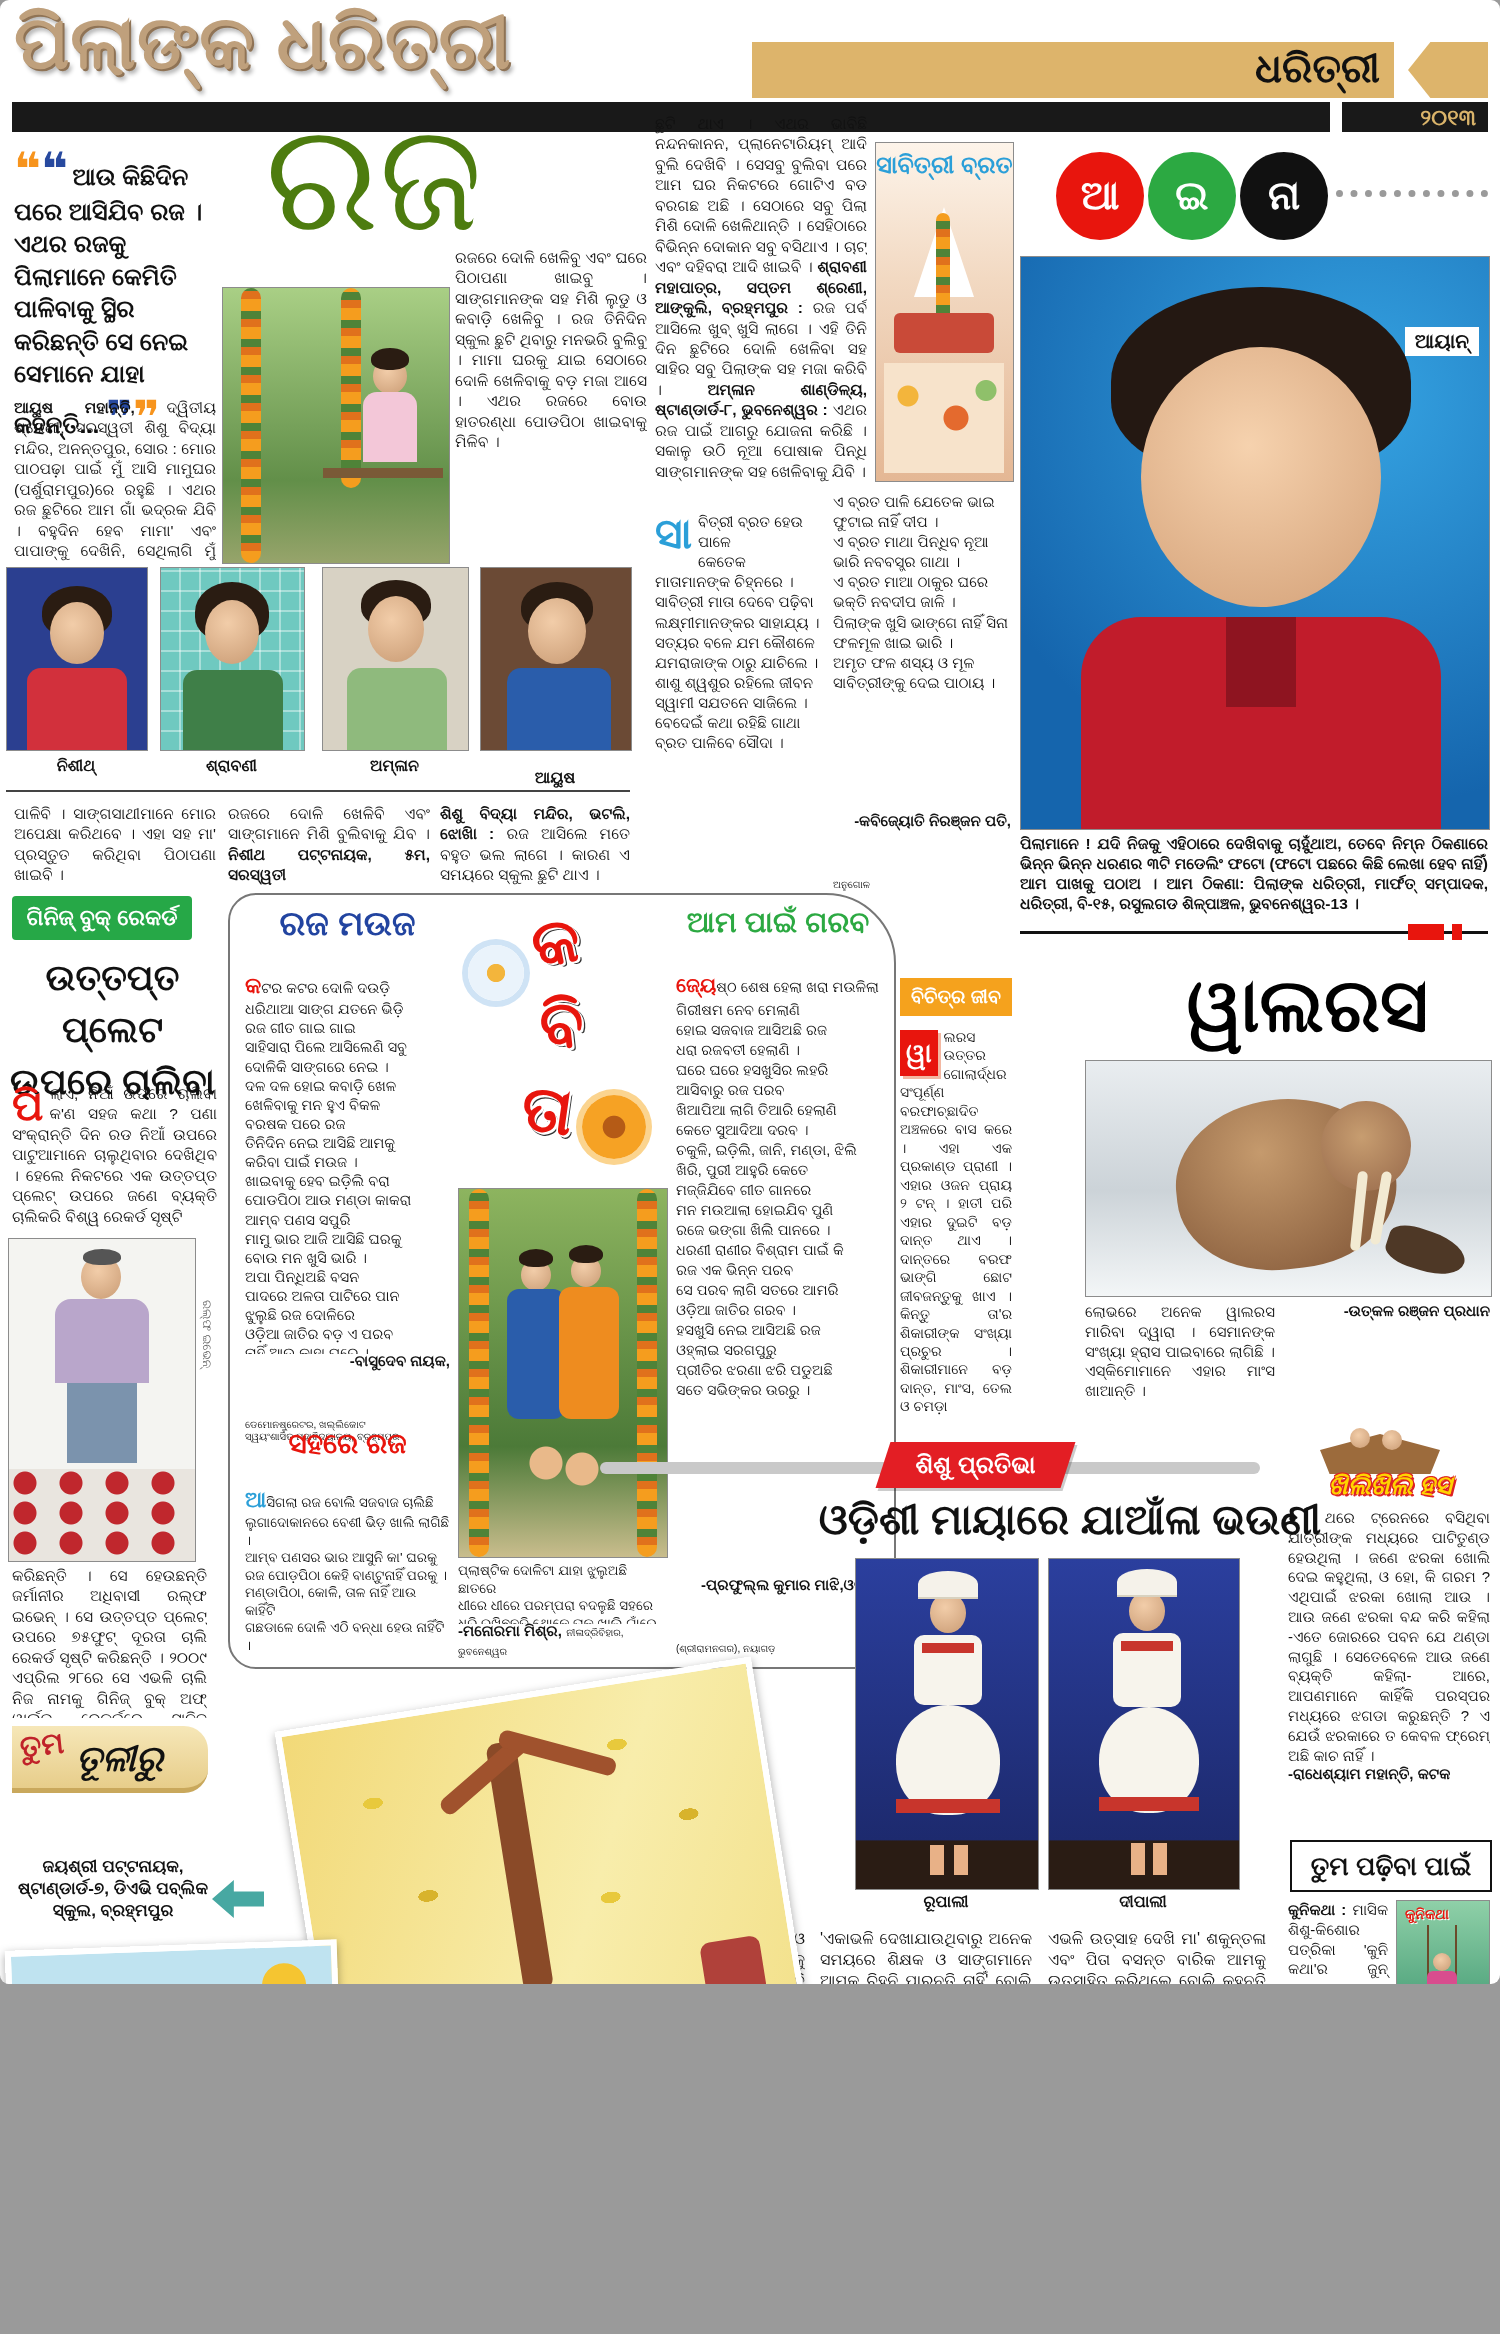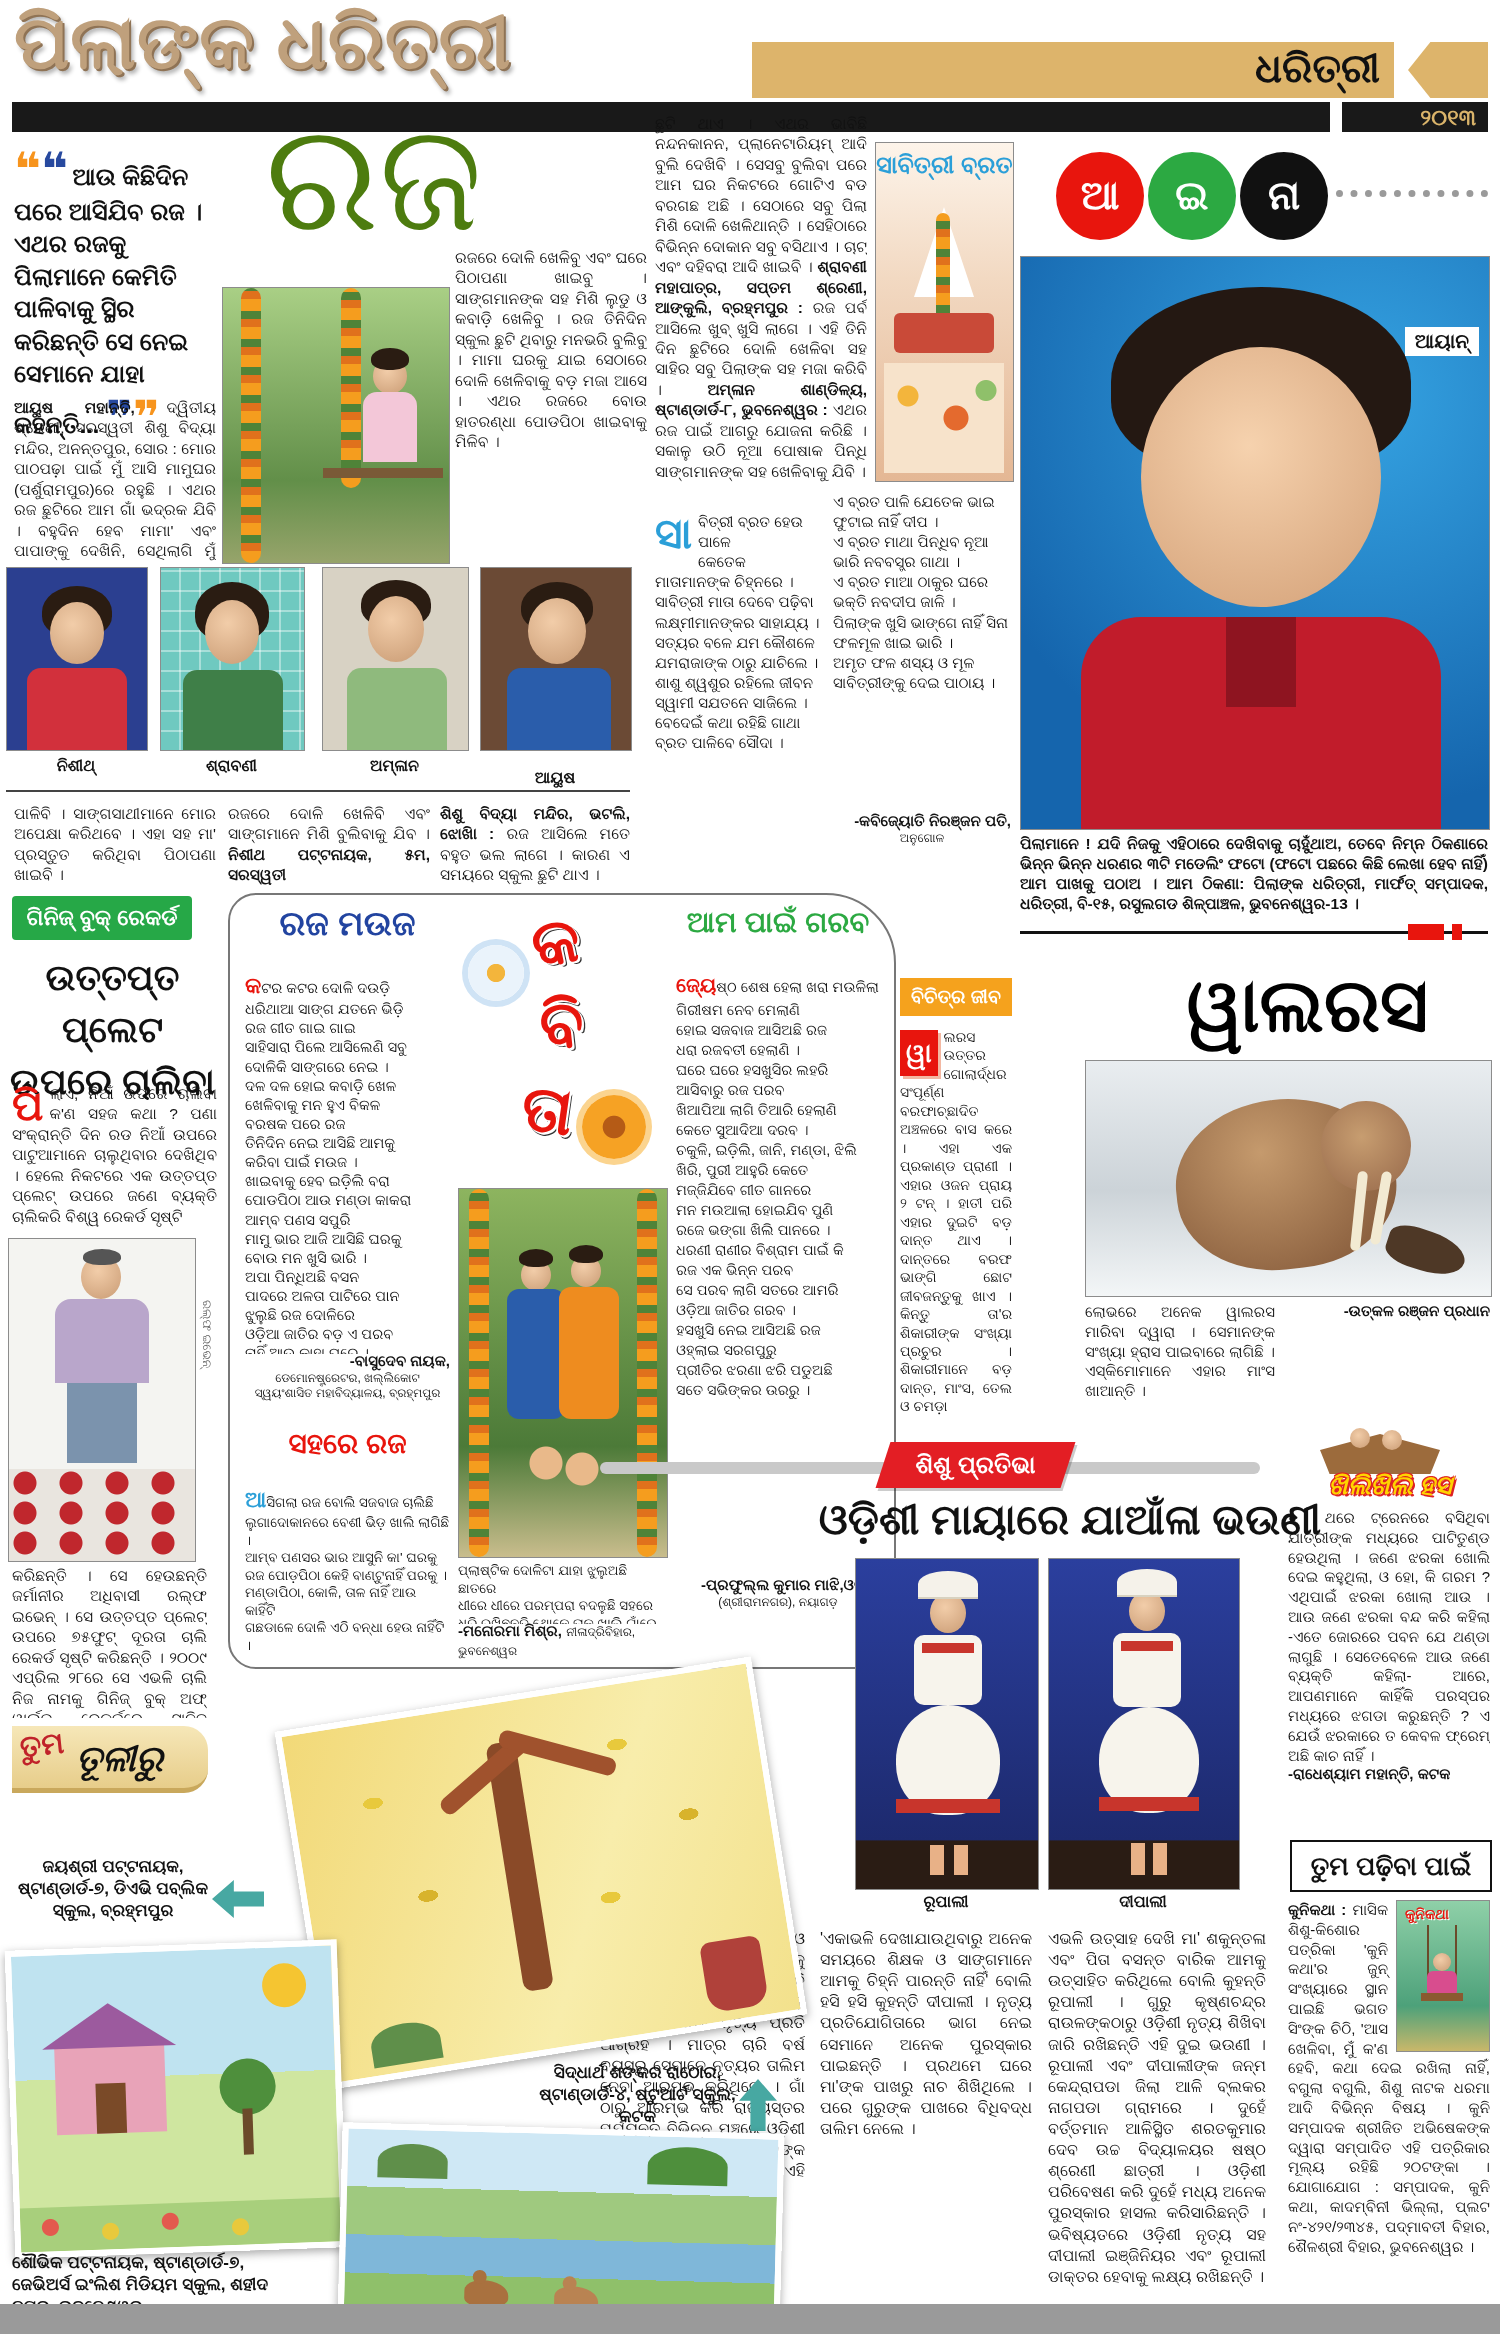--- a/index.html
+++ b/index.html
@@ -1,22 +1,22 @@
 <!DOCTYPE html>
 <html><head>
 <meta charset="utf-8">
 <style>
   html,body{margin:0;padding:0;background:#9a9a9a;}
-  .page{position:relative;width:1500px;height:2304px;background:#fff;margin:0 auto;
-        font-family:"Liberation Sans","DejaVu Sans",sans-serif;color:#111;overflow:hidden;}
+  .page{position:relative;width:1500px;height:1984px;background:#fff;margin:0 auto;
+        font-family:"Liberation Sans","DejaVu Sans",sans-serif;color:#111;overflow:hidden;border-radius:9px;}
   .abs{position:absolute;}
   .txt{font-size:15.5px;line-height:1.32;text-align:justify;overflow:hidden;}
   .poem{white-space:pre-line;font-size:15px;line-height:1.34;overflow:hidden;}
   .sig{font-weight:bold;text-align:right;font-size:15px;line-height:1.25;}
-  .sig2{text-align:center;font-size:12px;line-height:1.25;white-space:pre-line;}
+  .sig2{text-align:left;font-size:10px;line-height:1.25;white-space:pre-line;margin-top:48px;}
   b.lead{font-weight:bold;}
   .dc{float:left;font-size:42px;line-height:.9;font-weight:bold;margin:3px 6px 0 0;}
   .dc-red{color:#e8150d}.dc-blue{color:#2b9fd8}.dc-black{color:#111}
   .dc-box{float:left;background:#e8150d;color:#fff;font-size:26px;font-weight:bold;
           padding:6px 6px;margin:2px 6px 0 0;box-shadow:3px 3px 0 #f3b8a2;}
   .ph{position:absolute;border:1px solid #8c8c8c;overflow:hidden;}
   .phd{position:absolute;border:6px solid #fff;box-shadow:0 3px 10px rgba(0,0,0,.35);overflow:hidden;}
   .caption{font-weight:bold;font-size:16px;text-align:center;line-height:1.3;}
   .face{position:absolute;border-radius:50%;background:radial-gradient(circle at 42% 36%,#f2cda9,#c99b74);}
   .hair{position:absolute;background:#2a1c12;border-radius:50% 50% 42% 42%;}

